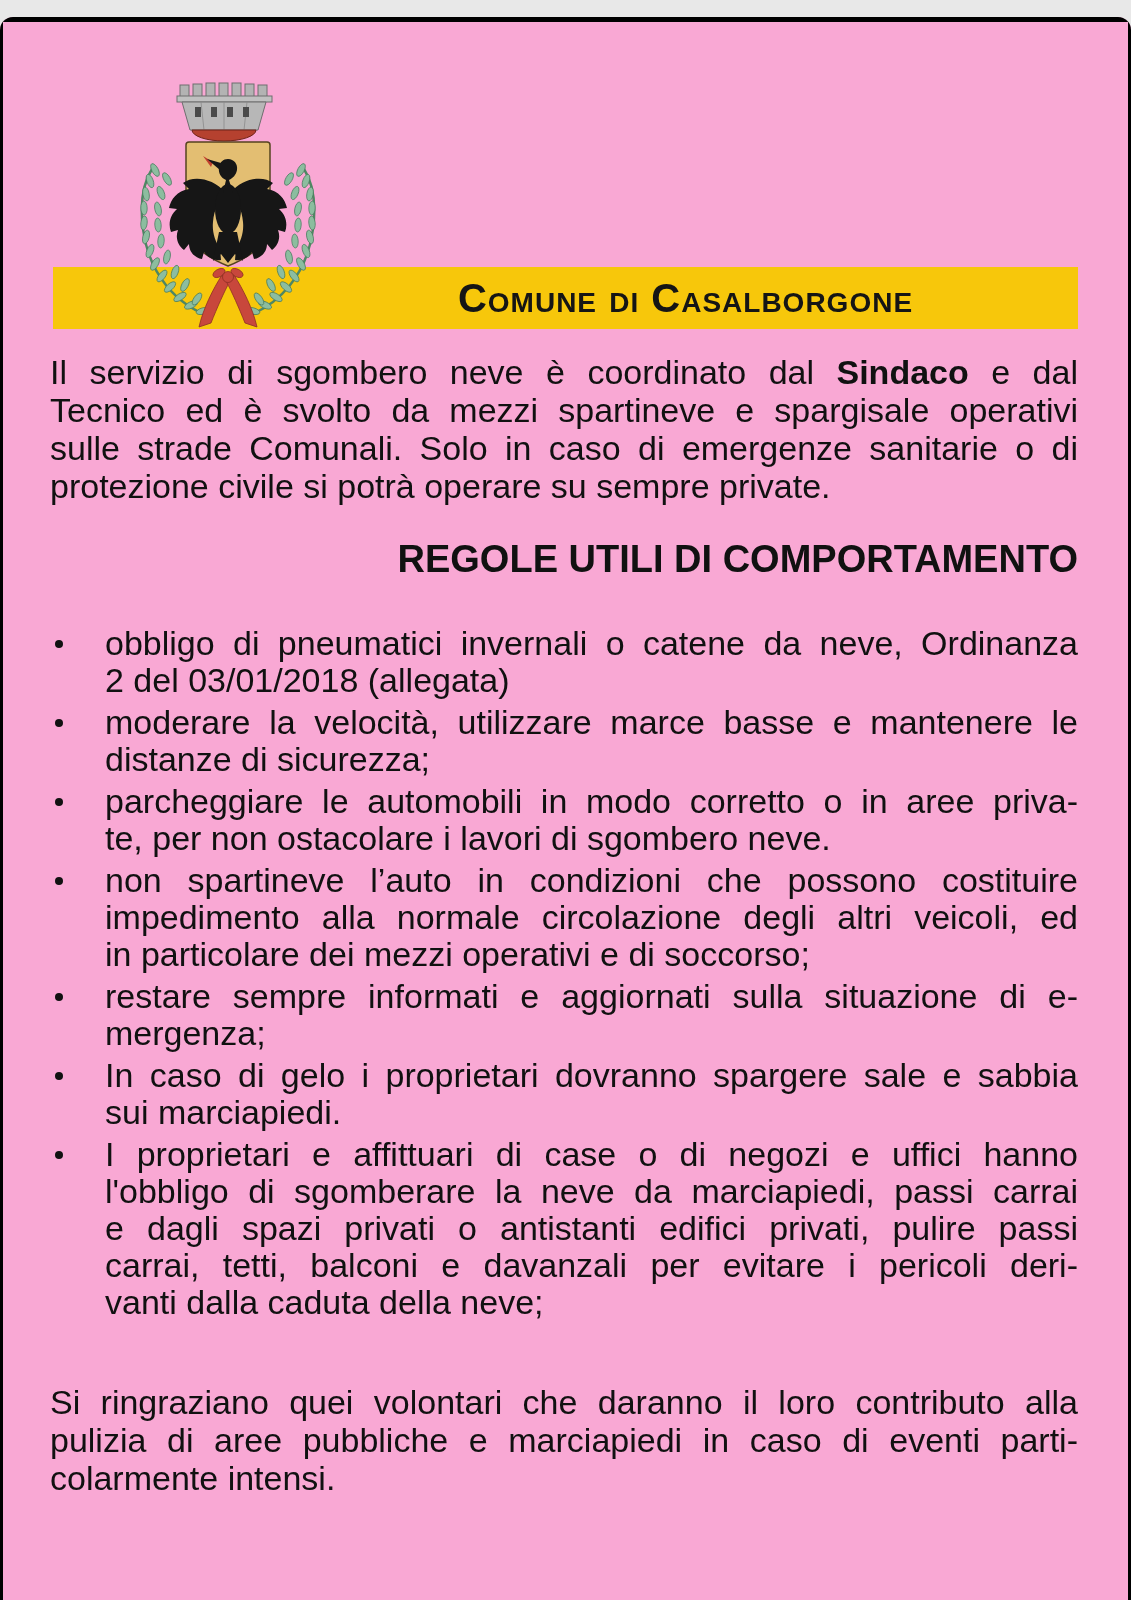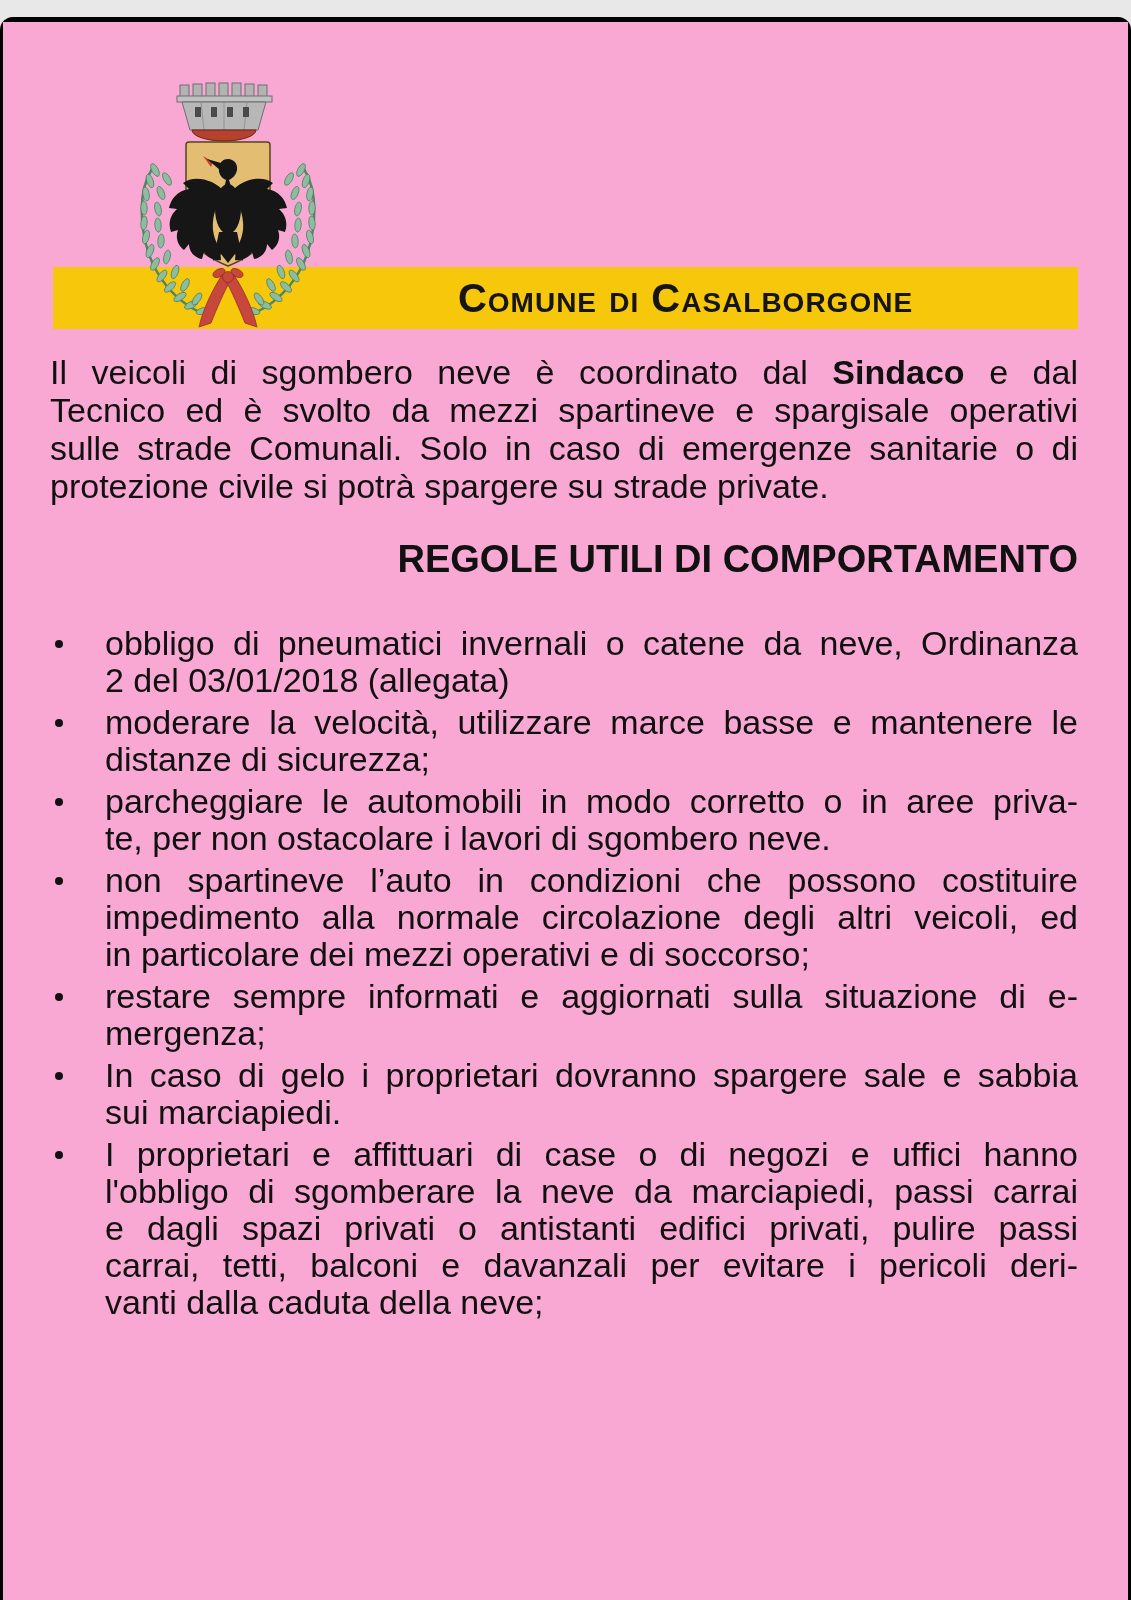--- a/index.html
+++ b/index.html
@@ -141,24 +141,24 @@
     <g>
       <path d="M97 198 C88 212 78 232 74 250 L86 246 C92 231 99 215 105 204 Z" fill="#C8473C" stroke="#8E2F25" stroke-width="0.8"></path>
       <path d="M109 198 C118 212 128 232 132 250 L120 246 C114 231 107 215 101 204 Z" fill="#C8473C" stroke="#8E2F25" stroke-width="0.8"></path>
       <ellipse cx="94" cy="196" rx="6.5" ry="3.8" fill="#C8473C" stroke="#8E2F25" stroke-width="0.8" transform="rotate(-28 94 196)"></ellipse>
       <ellipse cx="112" cy="196" rx="6.5" ry="3.8" fill="#C8473C" stroke="#8E2F25" stroke-width="0.8" transform="rotate(28 112 196)"></ellipse>
       <circle cx="103" cy="200" r="5.5" fill="#C8473C" stroke="#8E2F25" stroke-width="0.8"></circle>
     </g>
   </svg>
 
   <div class="para p-intro">
-      <div class="jline"><span>Il veicoli di sgombero  neve è coordinato dal </span><span class="b">Sindaco</span><span> e dal</span></div>
+      <div class="jline"><span>Il servizio di sgombero  neve è coordinato dal </span><span class="b">Sindaco</span><span> e dal</span></div>
       <div class="jline"><span>Tecnico ed è  svolto da mezzi spartineve e spargisale operativi</span></div>
       <div class="jline"><span>sulle strade Comunali. Solo in caso di emergenze sanitarie o di</span></div>
-      <div class="jline jlast"><span>protezione civile si potrà  spargere su strade private.</span></div>
+      <div class="jline jlast"><span>protezione civile si potrà  operare su sempre private.</span></div>
     </div>
 
   <div class="heading">REGOLE UTILI DI COMPORTAMENTO</div>
 
   <div class="rules">
       <div class="rule-item">
         <span class="rule-dot"></span>
         <div>
           <div class="jline"><span>obbligo di pneumatici invernali o catene da neve, Ordinanza</span></div>
           <div class="jline jlast"><span>2 del 03/01/2018  (allegata)</span></div>
@@ -205,13 +205,18 @@
         <div>
           <div class="jline"><span>I proprietari e affittuari di case o di negozi e uffici hanno</span></div>
           <div class="jline"><span>l'obbligo di sgomberare la neve da marciapiedi, passi carrai</span></div>
           <div class="jline"><span>e dagli spazi privati o antistanti edifici privati, pulire passi</span></div>
           <div class="jline"><span>carrai, tetti, balconi e davanzali per evitare i pericoli deri-</span></div>
           <div class="jline jlast"><span>vanti dalla caduta della neve;</span></div>
         </div>
       </div>
     </div>
 
+  <div class="para p-closing">
+      <div class="jline"><span>Si ringraziano quei volontari che daranno il loro contributo alla</span></div>
+      <div class="jline"><span>pulizia di aree pubbliche e marciapiedi in caso di eventi parti-</span></div>
+      <div class="jline jlast"><span>colarmente intensi.</span></div>
+    </div>
 </div>
 
 </body></html>

